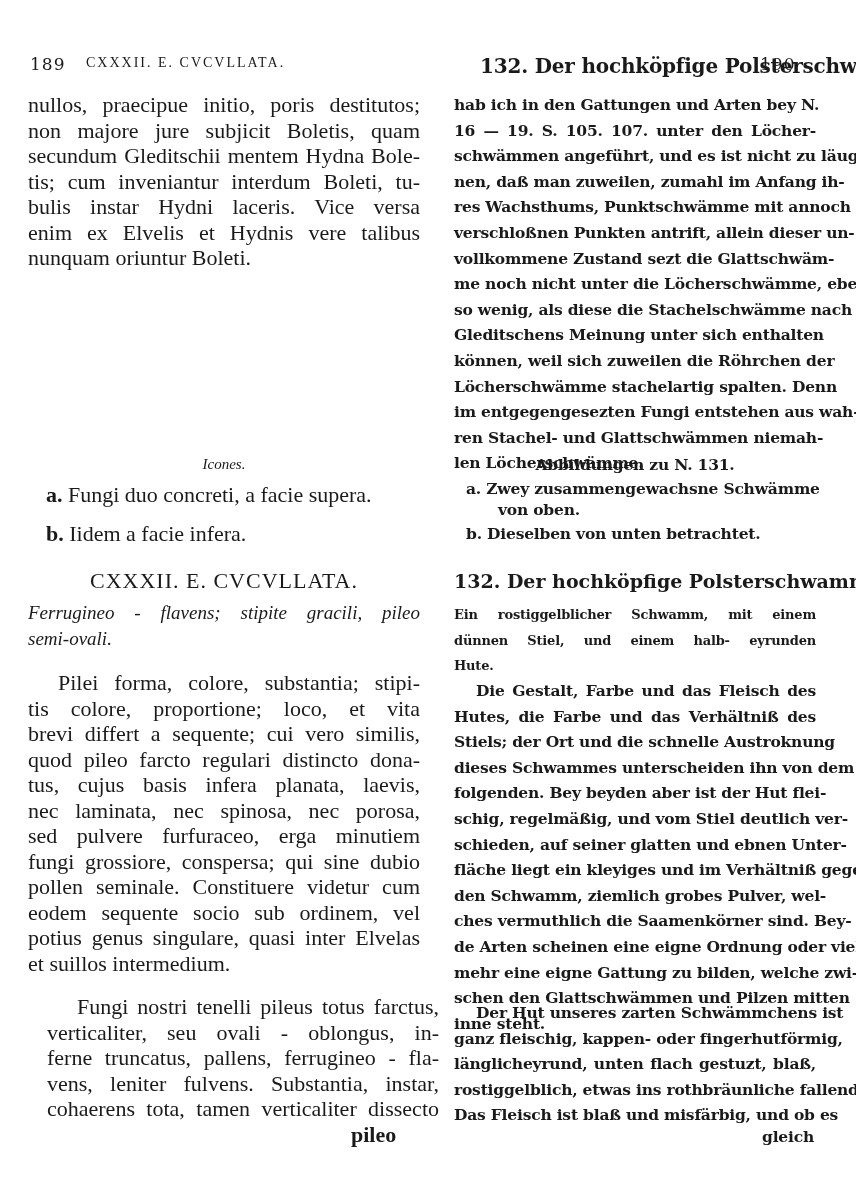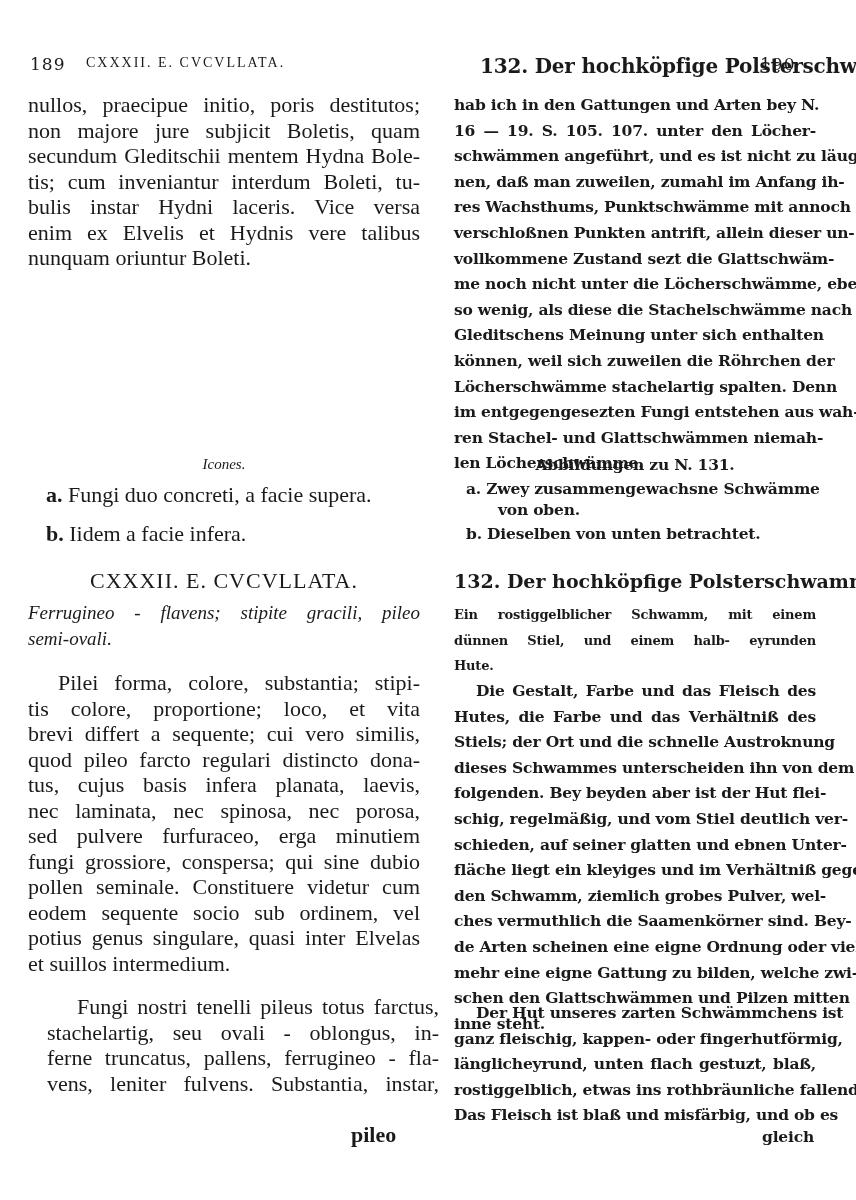--- a/index.html
+++ b/index.html
@@ -67,23 +67,24 @@
     <span class="line just">sed pulvere furfuraceo, erga minutiem</span>
     <span class="line just">fungi grossiore, conspersa; qui sine dubio</span>
     <span class="line just">pollen seminale. Constituere videtur cum</span>
     <span class="line just">eodem sequente socio sub ordinem, vel</span>
     <span class="line just">potius genus singulare, quasi inter Elvelas</span>
     <span class="line">et suillos intermedium.</span>
   </div>
 
   <div class="abs latin" style="left:16px; top:994px; width:392px;margin-left:31px;">
     <span class="line just" style="padding-left:30px;">Fungi nostri tenelli pileus totus farctus,</span>
-    <span class="line just">stachelartig, seu ovali - oblongus, in-</span>
+    <span class="line just">verticaliter, seu ovali - oblongus, in-</span>
     <span class="line just">ferne truncatus, pallens, ferrugineo - fla-</span>
     <span class="line just">vens, leniter fulvens. Substantia, instar,</span>
+    <span class="line just">cohaerens tota, tamen verticaliter dissecto</span>
   </div>
   <div class="abs latin" style="left:351px; top:1122px;font-weight:bold;">pileo</div>
 </div>
 
 <div class="page right">
   <div class="abs frak" style="left:52px; top:54px; font-size:20px;">132. Der hochköpfige Polsterschw.</div>
   <div class="abs header" style="left:332px; top:54px;">190</div>
 
   <div class="abs frak" style="left:26px; top:92px; width:362px;">
     <span class="line just">hab ich in den Gattungen und Arten bey N.</span>

